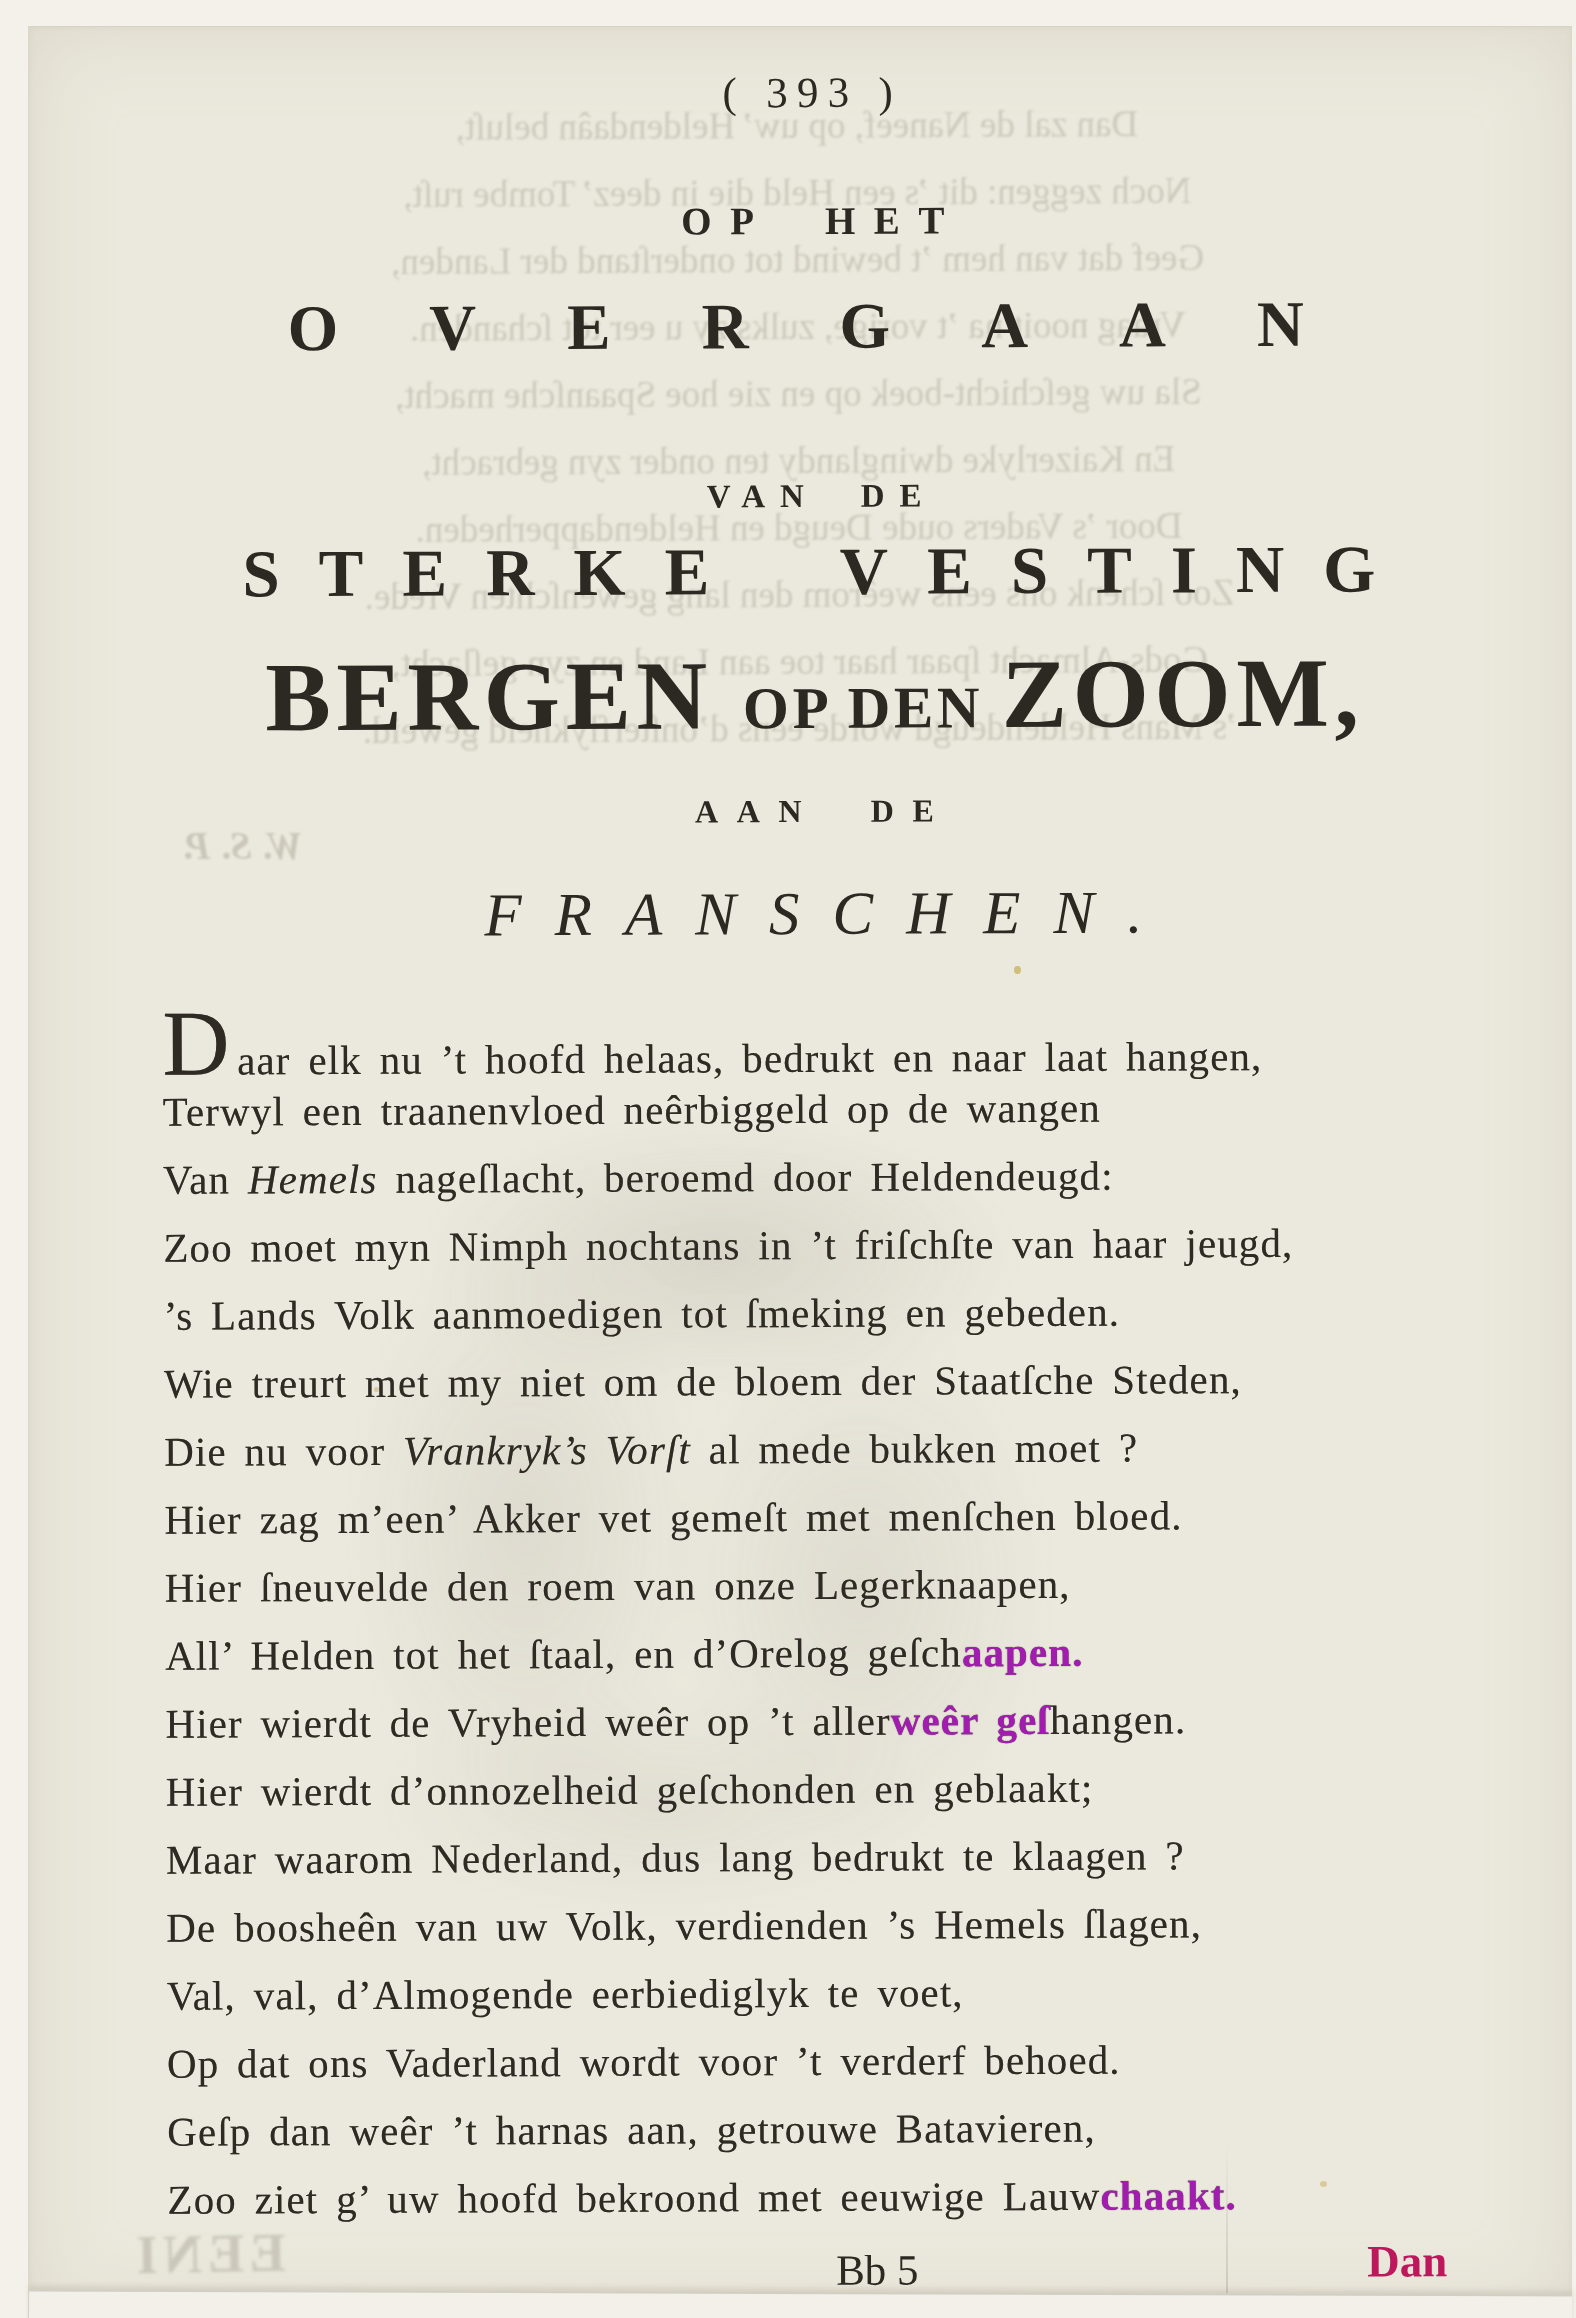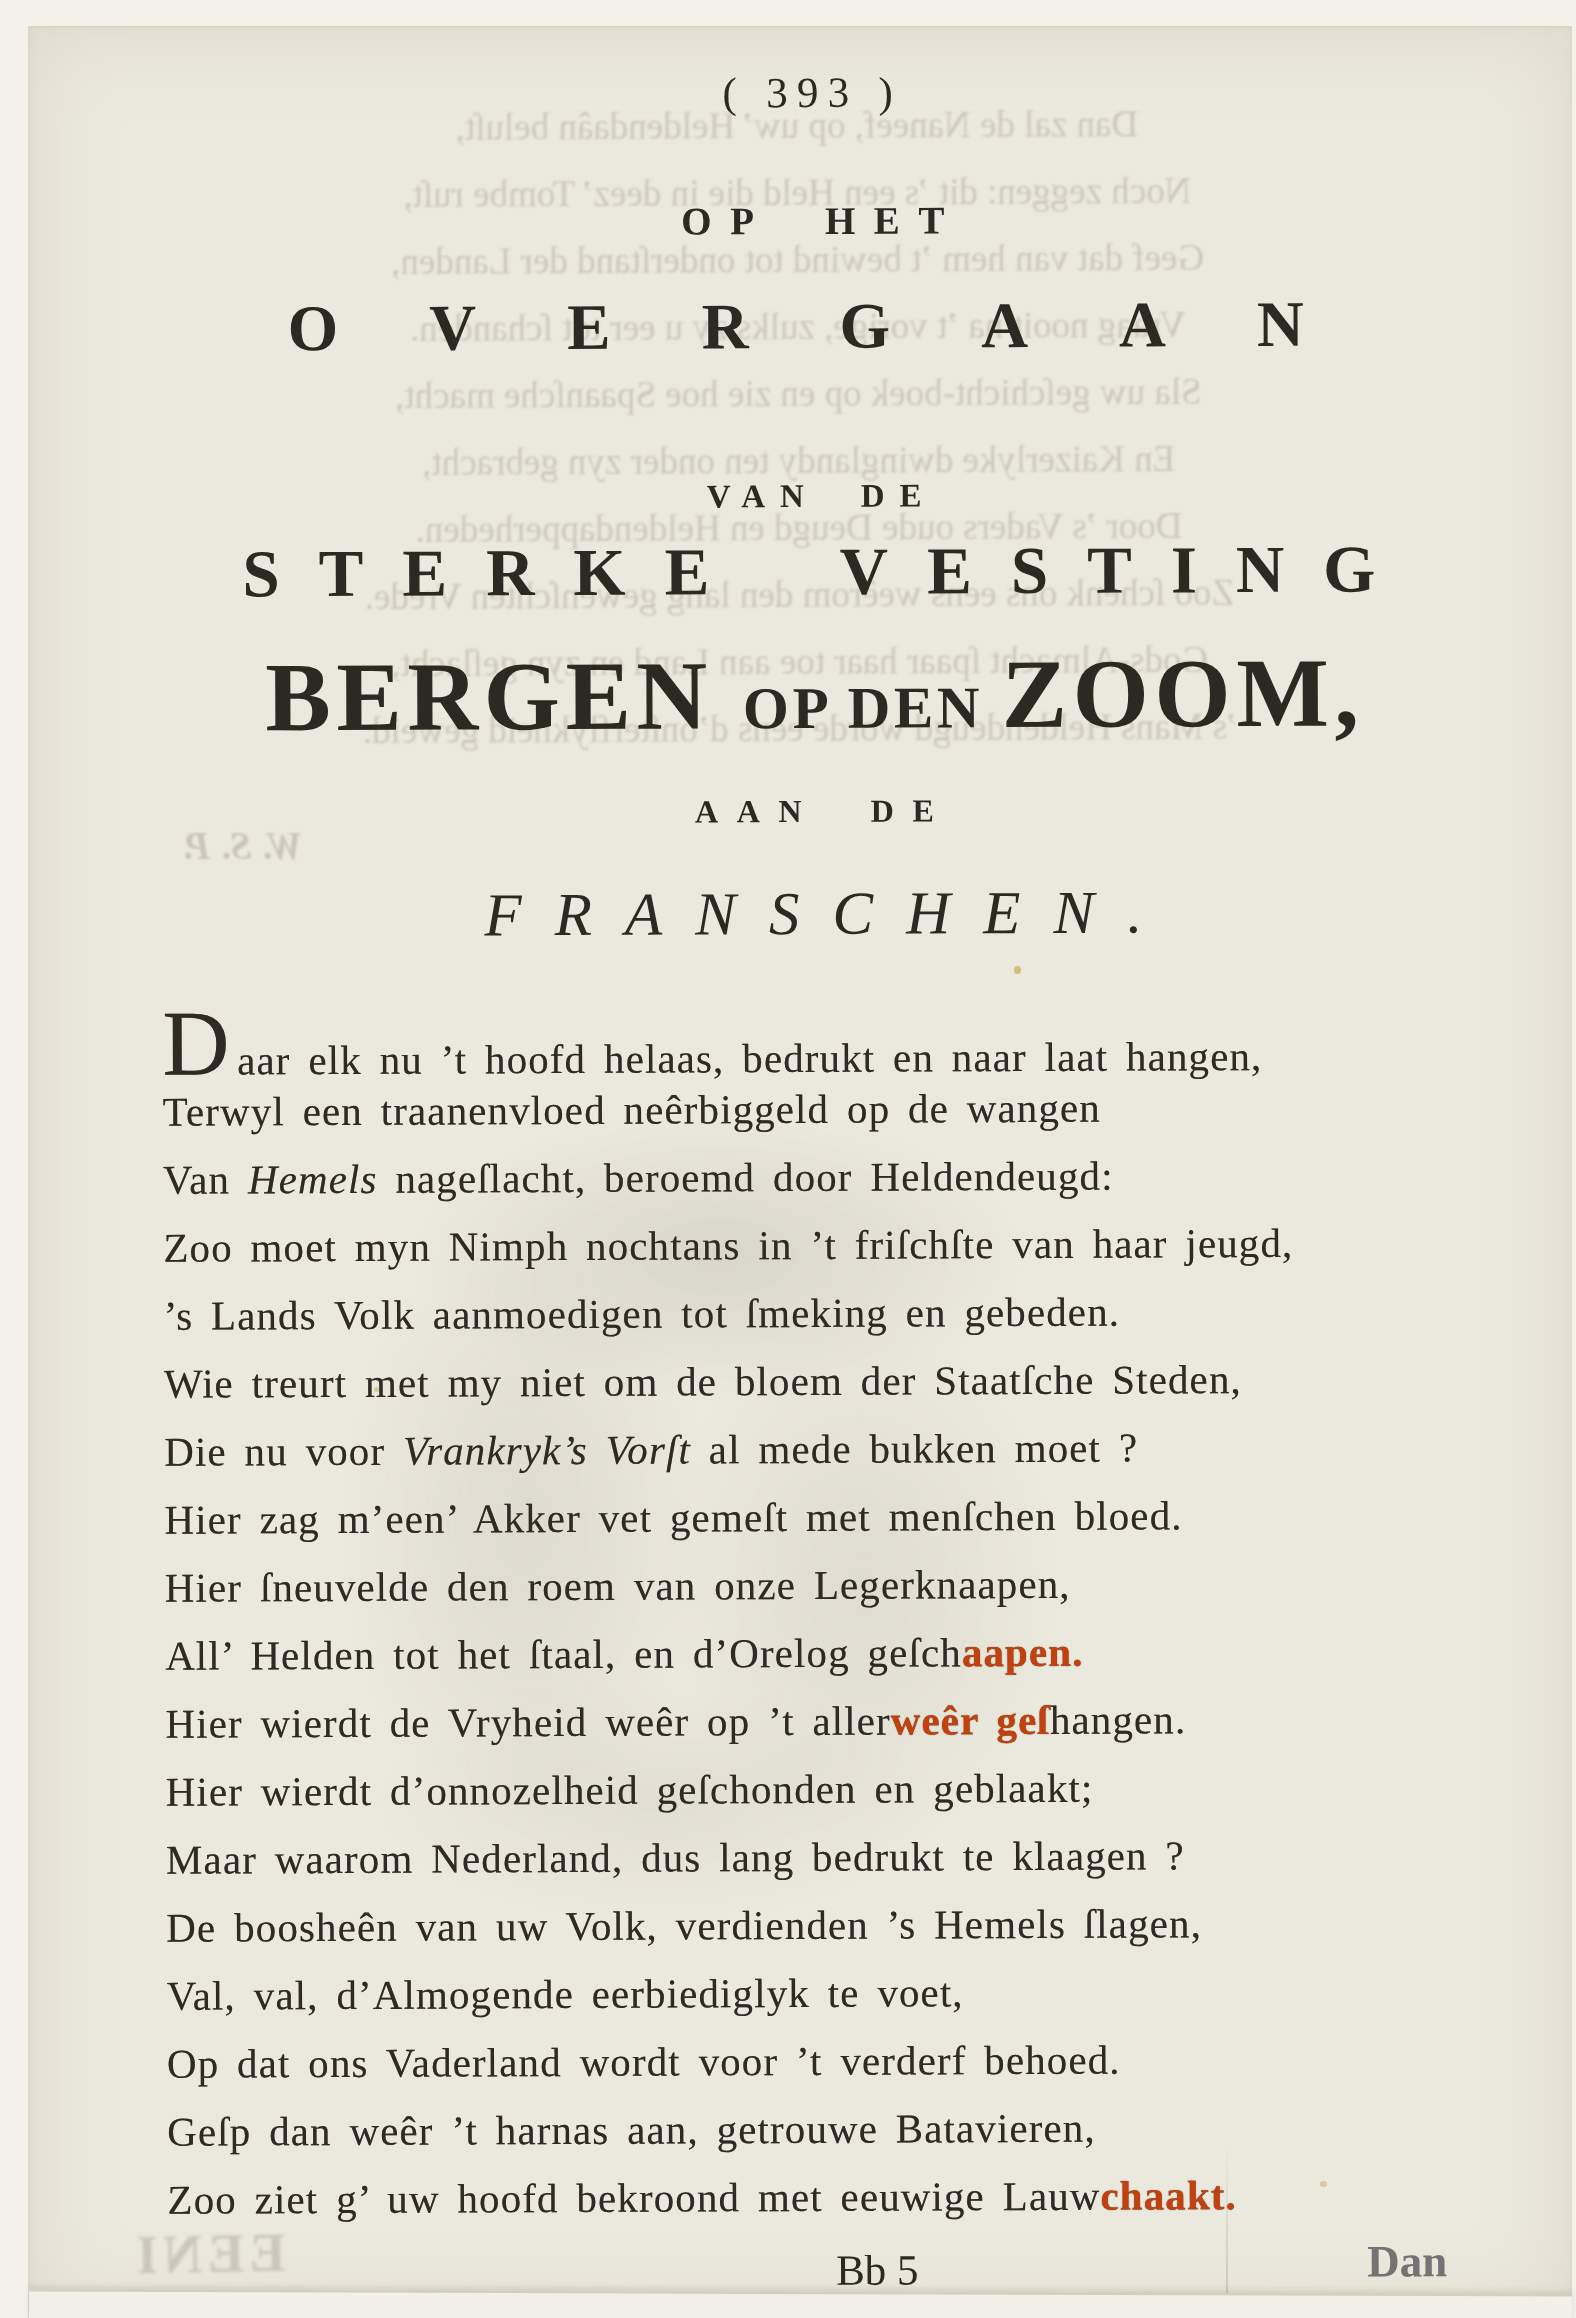--- a/index.html
+++ b/index.html
@@ -55,28 +55,28 @@
   .t-bergen .seg-small{font-size:59px;letter-spacing:3.7px;}
   .t-aande{top:766px;font-size:32px;font-weight:bold;letter-spacing:18.6px;word-spacing:24px;text-indent:16.7px;}
   .t-fran{top:852px;font-size:61px;font-style:italic;letter-spacing:33px;text-indent:28px;}
   .poem{
     position:absolute;left:134px;top:980px;width:1354px;
     font-size:41px;line-height:68px;letter-spacing:1.1px;word-spacing:6.5px;
     color:#2f2b24;text-shadow:0 0 0.6px rgba(45,40,32,.55);
   }
   .poem-line{height:68px;white-space:nowrap;}
   .seg-i{font-style:italic;}
-  .seg-b{font-weight:bold;color:#c2410c;text-shadow:0 0 1.1px rgba(20,17,12,.8);}
+  .seg-b{font-weight:bold;color:#a21caf;text-shadow:0 0 1.1px rgba(20,17,12,.8);}
   .seg-dc{font-size:93px;line-height:68px;letter-spacing:1.9px;padding-right:5.6px;}
   .footer-sig{
     position:absolute;left:111px;width:1354px;top:2219px;text-align:center;
     font-size:43px;margin-left:0;text-indent:111px;color:#2c2922;
   }
   .footer-catch{
-    position:absolute;right:130px;top:2211px;font-size:45px;font-weight:bold;color:#737373;
+    position:absolute;right:130px;top:2211px;font-size:45px;font-weight:bold;color:#be185d;
   }
   
   .fold{
     position:absolute;left:0;right:0;top:2265px;height:56px;z-index:3;
     background:#f2f0e9;
     border-top:2.8px solid rgba(125,118,98,.28);
     transform:rotate(.18deg);
     box-shadow:0 -3.7px 5.6px rgba(150,143,120,.22);
   }
   .crease-v{

